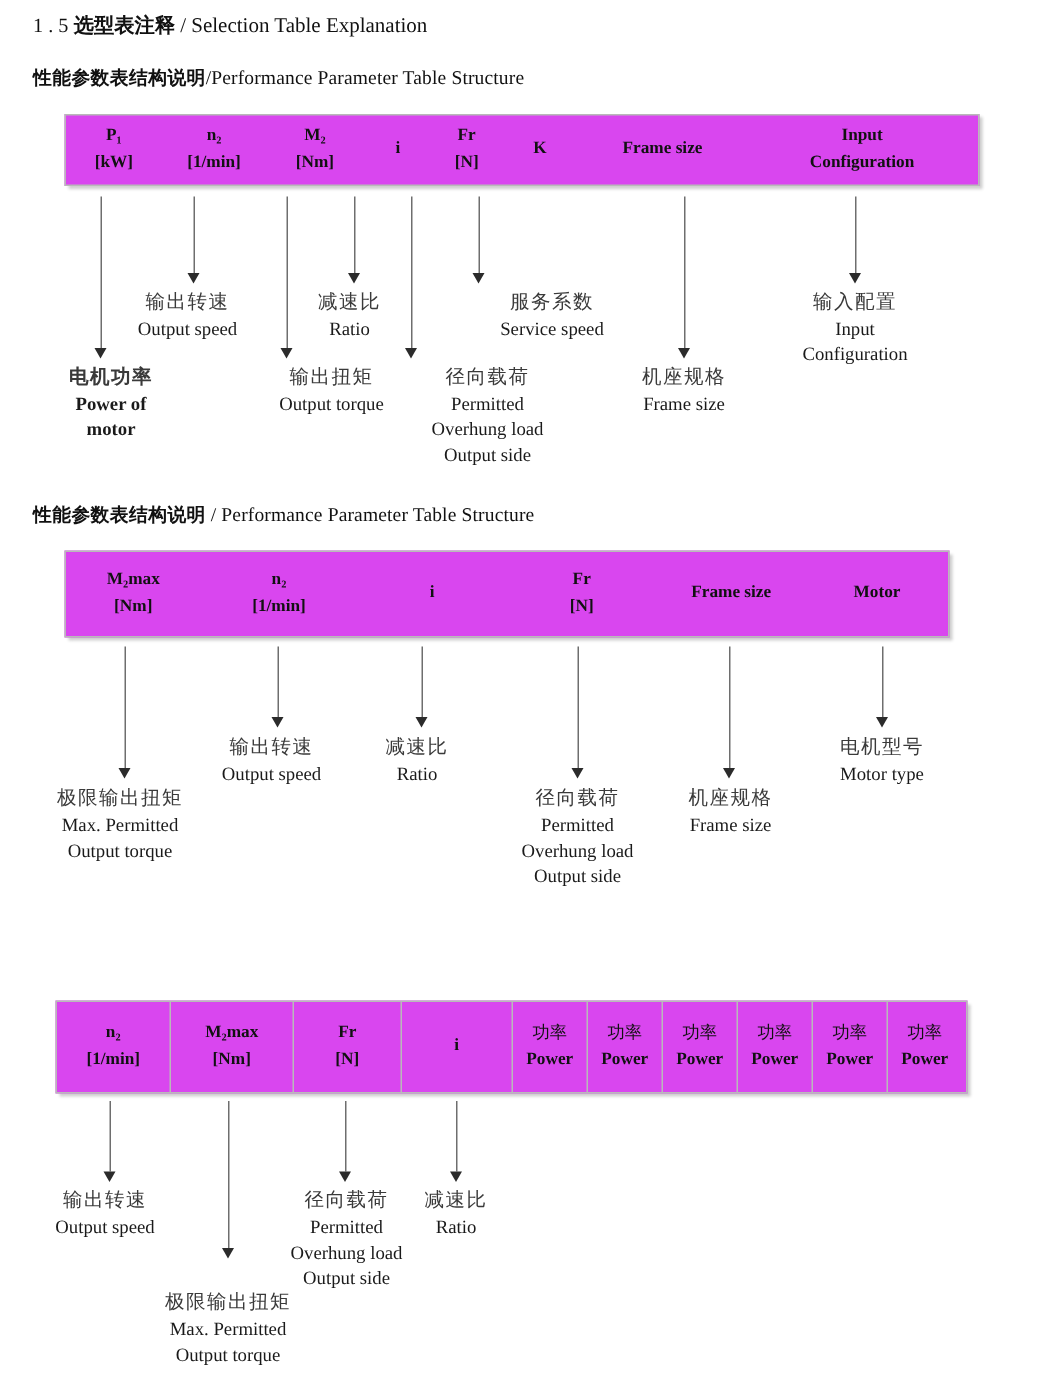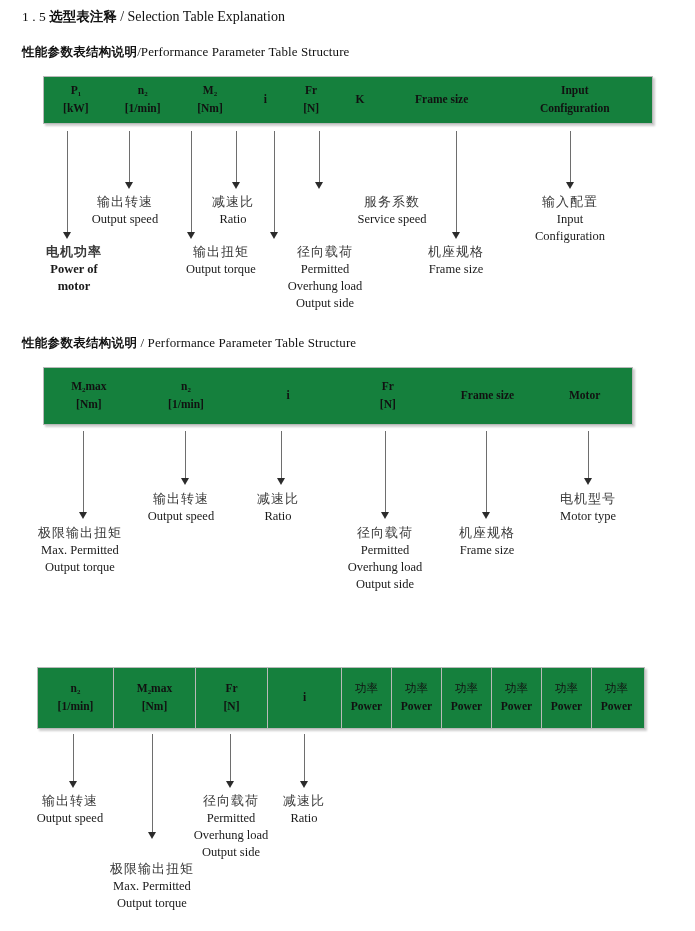--- a/index.html
+++ b/index.html
@@ -37,21 +37,21 @@
   .doc-title .num{font-size:13.5px;}
   .doc-title .cn{
     font-family:"DejaVu Sans","Liberation Sans",sans-serif;
     font-weight:bold;font-size:13.5px;
   }
   .doc-title .en{font-size:14px;}
 
   
   .tbl{
     position:absolute;
-    background:#15803d;
+    background:#d946ef;
     border:1px solid #b9b9b9;
     box-shadow:2px 2px 2px rgba(0,0,0,.20);
     box-sizing:border-box;
     display:flex;
     align-items:stretch;
   }
   .tbl.plain .cell{border:none;}
   .cell{
     display:flex;
     flex-direction:column;
@@ -199,21 +199,21 @@
   <div class="note" style="left:187px;top:193px;width:92px;">
     <span class="cn">减速比</span>
     <span class="en">Ratio</span>
   </div>
   <div class="note" style="left:266px;top:243px;width:118px;">
     <span class="cn">径向载荷</span>
     <span class="en">Permitted</span>
     <span class="en">Overhung load</span>
     <span class="en">Output side</span>
   </div>
-  <div class="note" style="left:328px;top:193px;width:128px;">
+  <div class="note" style="left:304px;top:193px;width:128px;">
     <span class="cn">服务系数</span>
     <span class="en">Service speed</span>
   </div>
   <div class="note" style="left:400px;top:243px;width:112px;">
     <span class="cn">机座规格</span>
     <span class="en">Frame size</span>
   </div>
   <div class="note" style="left:511px;top:193px;width:118px;">
     <span class="cn">输入配置</span>
     <span class="en">Input</span>

